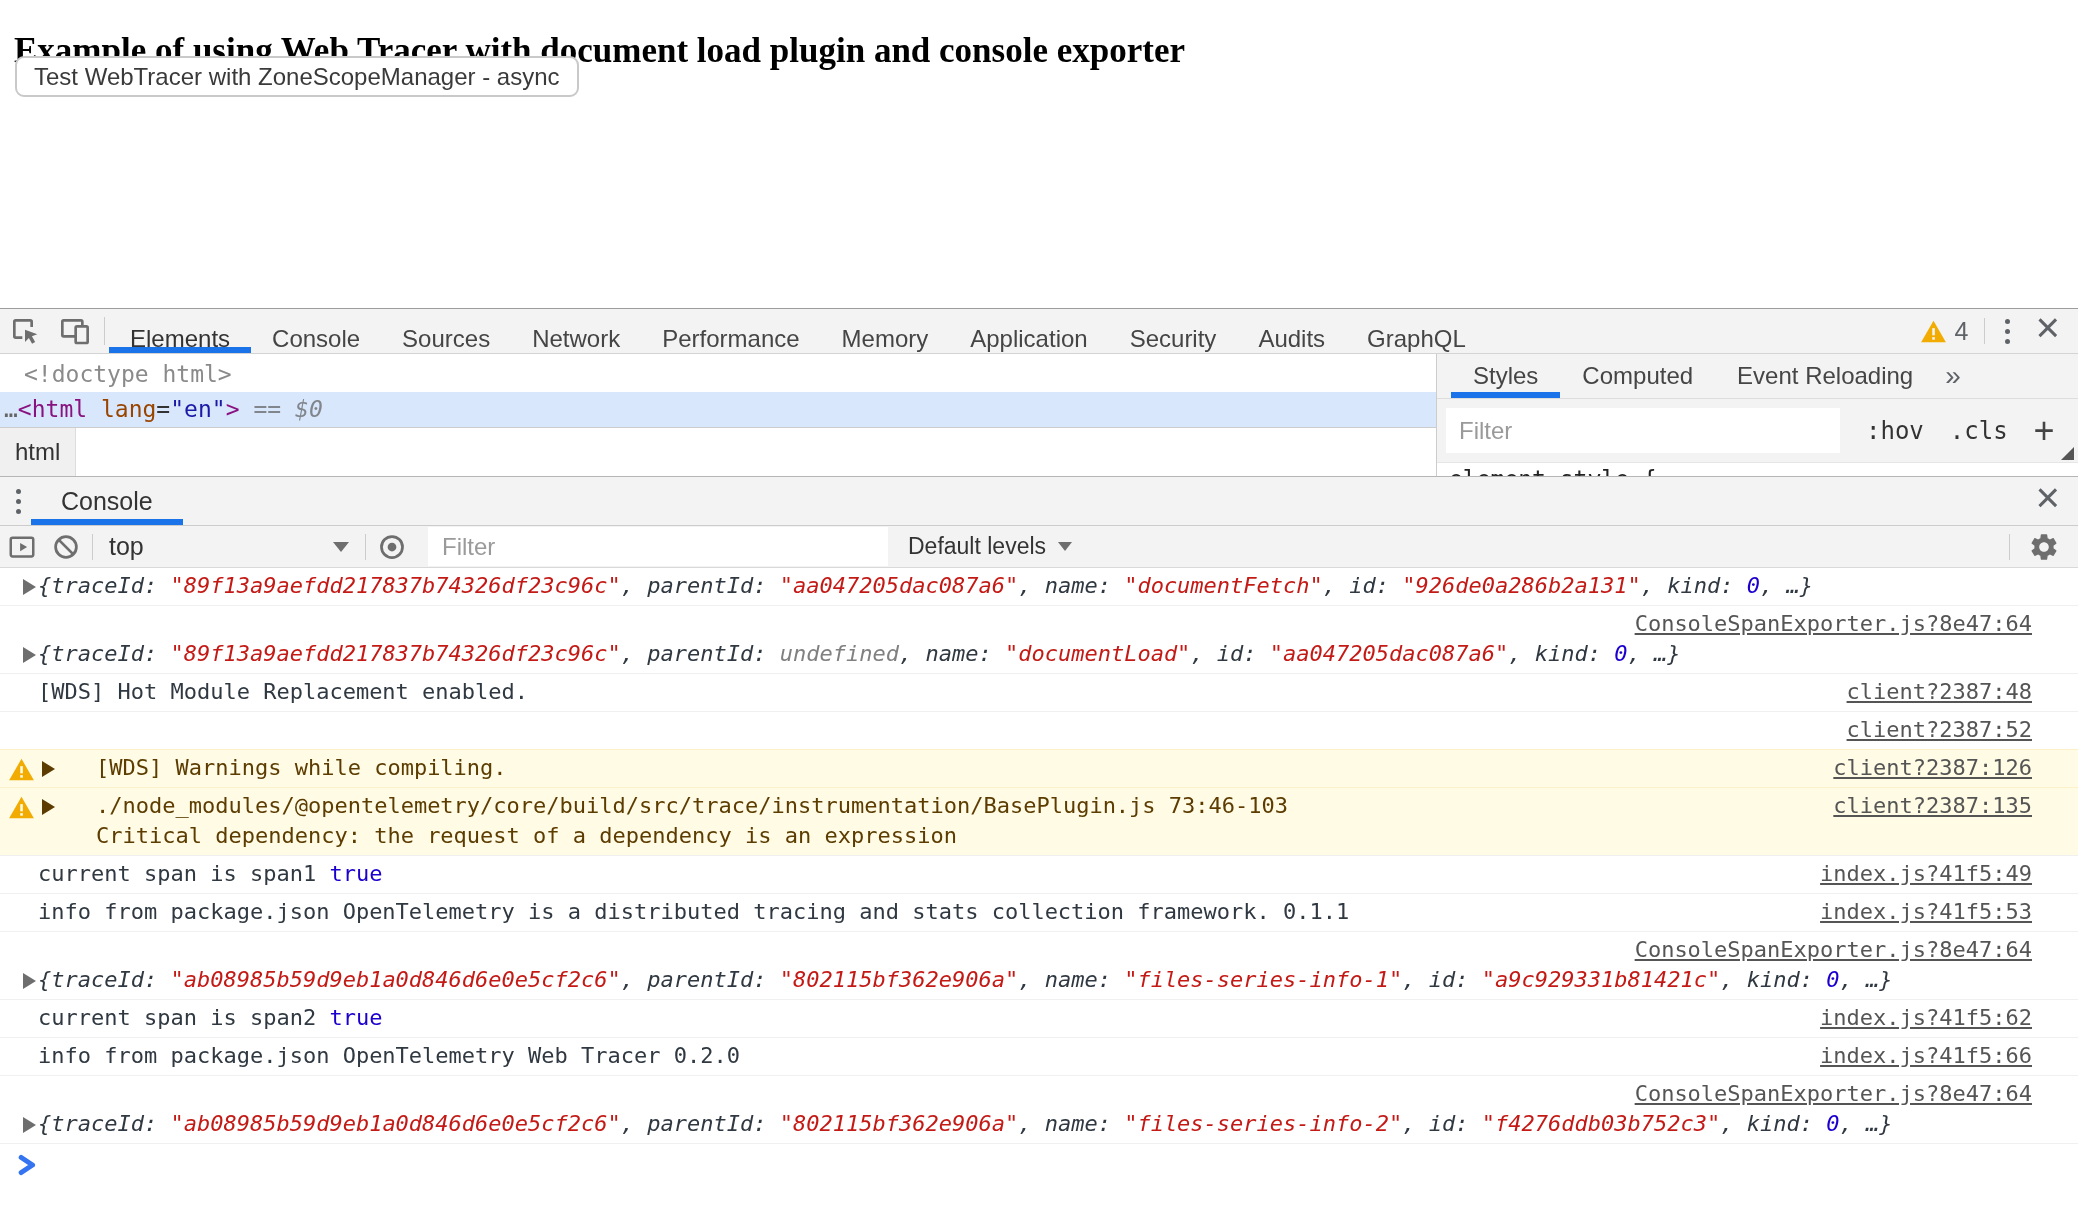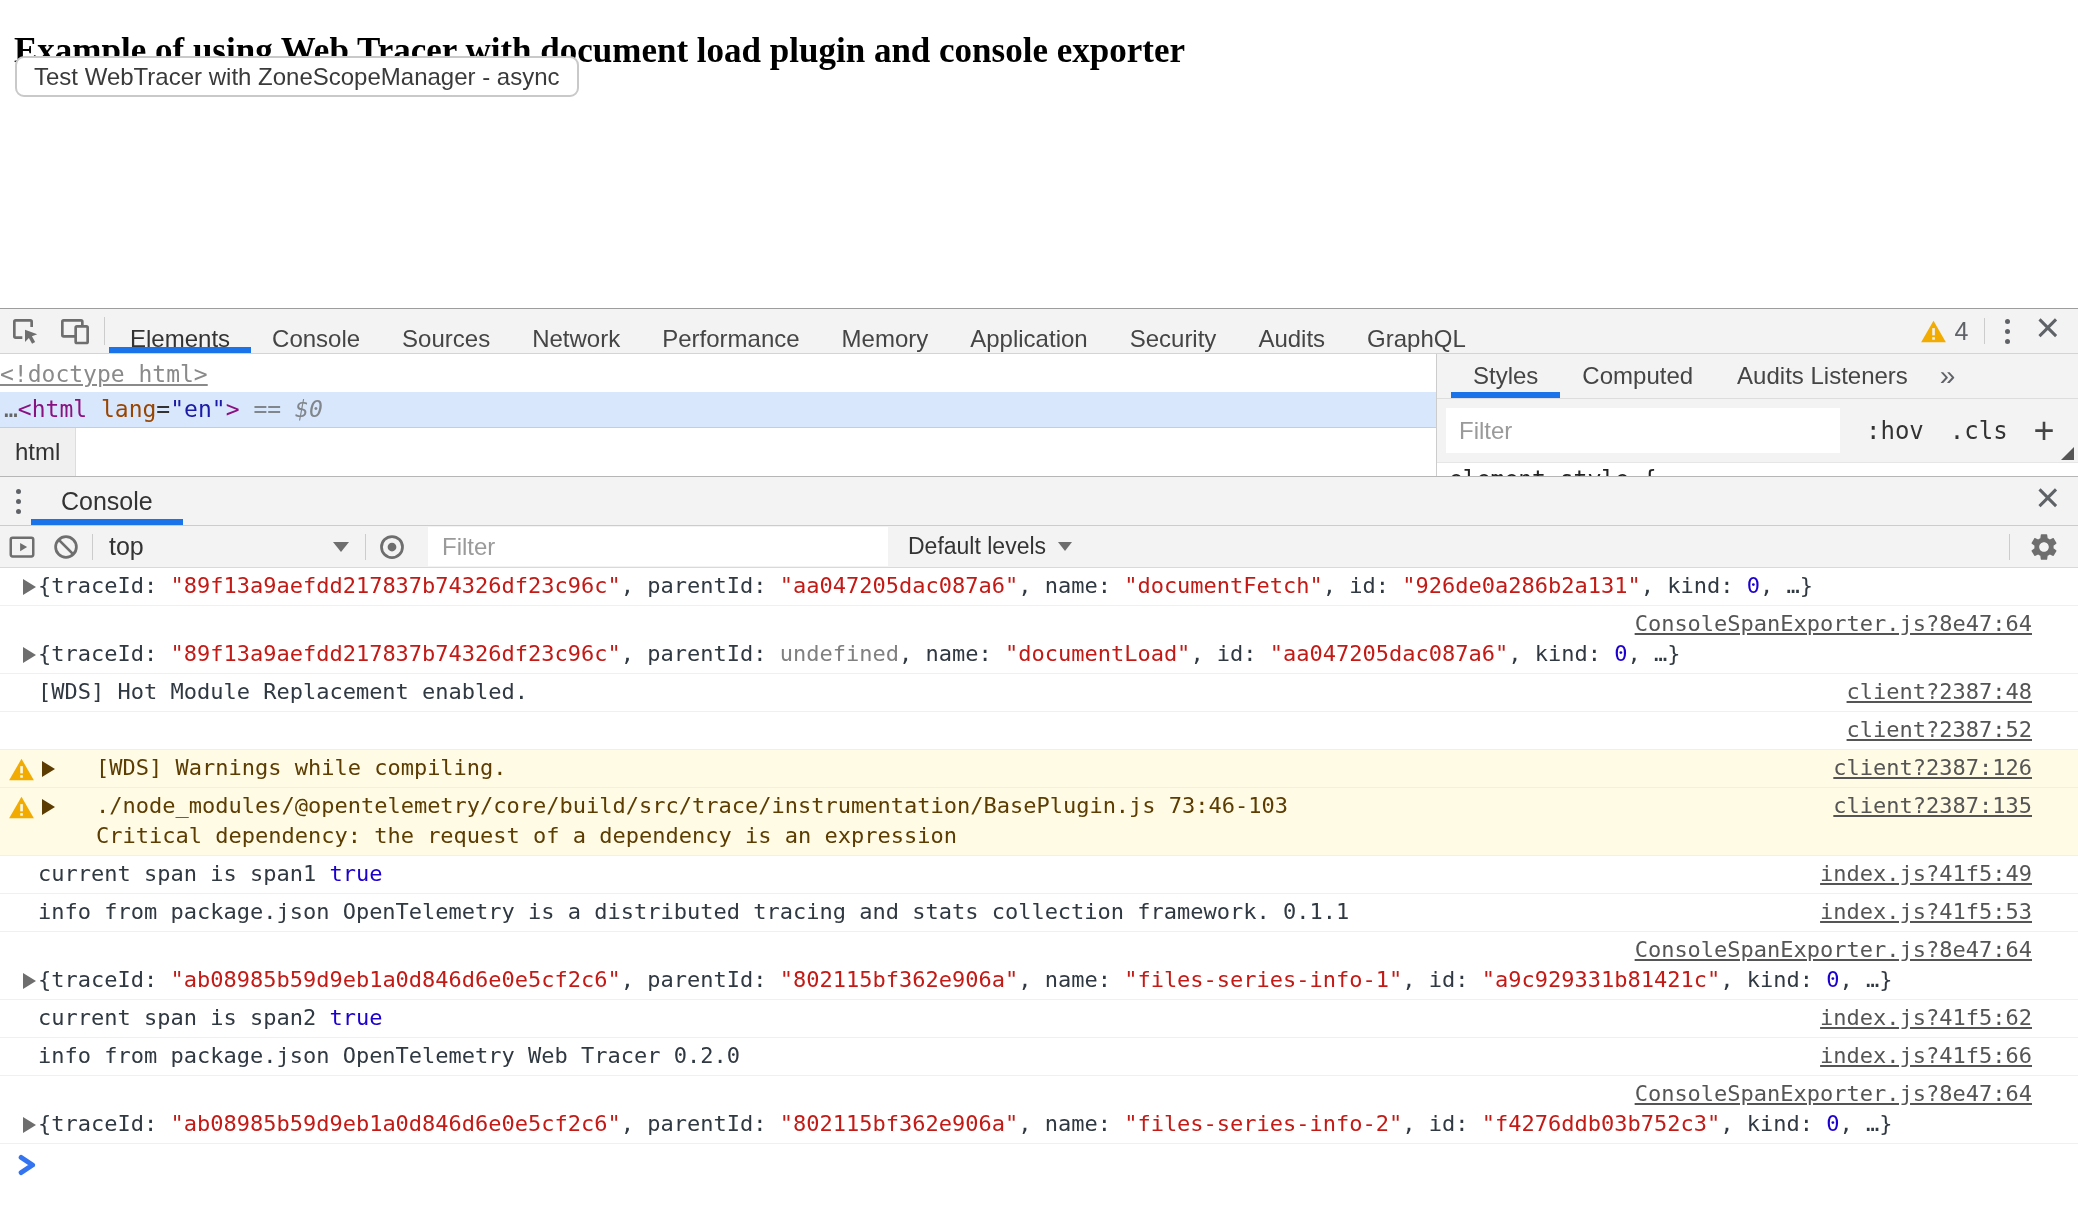--- a/index.html
+++ b/index.html
@@ -32,21 +32,21 @@
   .vdots{display:flex;flex-direction:column;gap:5px;align-items:center;width:40px;}
   .vdots span{width:5px;height:5px;border-radius:50%;background:#5f6368;}
   .x-glyph{font-size:42px;font-weight:300;color:#5f6368;line-height:1;padding:0 18px 6px 8px;}
 
   
   .split{height:122px;min-height:122px;display:flex;}
   .elements-panel{width:1437px;min-width:1437px;background:#fff;border-right:1px solid #ccc;
                   display:flex;flex-direction:column;box-sizing:border-box;}
   .code-area{font-family:"DejaVu Sans Mono",monospace;font-size:23px;padding-top:3px;}
   .code-row{height:35px;line-height:35px;white-space:pre;}
-  .doctype{color:#8a8a8a;text-decoration:underline;}
+  .doctype{color:#8a8a8a;padding-left:24px;}
   .selected-node{background:#d9e7fd;padding-left:4px;}
   .ellipsis{color:#666;}
   .tag{color:#881280;}
   .attr-name{color:#994500;}
   .attr-val{color:#1a1aa6;}
   .eq{color:#333;}
   .dollar-hint{color:#80868b;font-style:italic;margin-left:14px;}
   .crumbs{flex:1;border-top:1px solid #ccc;background:#fff;display:flex;align-items:stretch;}
   .crumb{background:#f0f0f0;border-right:1px solid #ddd;padding:0 15px;display:flex;align-items:center;
          font-size:24px;color:#333;}
@@ -91,21 +91,21 @@
   .toolbar-spacer{flex:1;}
   .gear-wrap{padding:0 18px 0 14px;display:flex;align-items:center;}
 
   
   .messages{flex:1;background:#fff;overflow:hidden;font-family:"DejaVu Sans Mono",monospace;font-size:22px;}
   .msg{border-top:1px solid #f0f0f0;padding:3px 46px 4px 0;}
   .msg:first-child{border-top:none;}
   .msg.warn{background:#fffbe5;border-top:1px solid #fbf0c8;}
   .line{display:flex;align-items:flex-start;line-height:30px;padding-left:38px;position:relative;white-space:pre;}
   .line .text{color:#303942;}
-  .line.obj .text{}
+  .line.obj .text{font-style:italic;}
   .msg.warn .line{padding-left:96px;justify-content:space-between;}
   .msg.warn .text{color:#5c3c00;}
   .caret{position:absolute;left:23px;top:8px;width:0;height:0;
          border-left:13px solid #6e6e6e;border-top:8px solid transparent;border-bottom:8px solid transparent;}
   .msg.warn .caret{left:42px;border-left-color:#5c3c00;}
   .warn-icon{position:absolute;left:8px;top:4px;display:flex;}
   .src-link{margin-left:auto;color:#555;text-decoration:underline;padding-left:40px;}
   .line.link-only{justify-content:center;}
   .line.link-only .src-link{padding-left:0;}
   .seg-s{color:#c41a16;}
@@ -181,21 +181,21 @@
         <div class="crumbs">
           <div class="crumb">html</div>
         </div>
       </div>
 
       <div class="styles-panel">
         <div class="styles-tabs">
           <div style="display:flex;align-items:stretch;">
               <div class="stab active">Styles</div>
               <div class="stab">Computed</div>
-              <div class="stab">Audits Listeners</div>
+              <div class="stab">Event Reloading</div>
             </div>
           <div class="styles-overflow">»</div>
         </div>
         <div class="styles-filter-row">
           <input class="styles-filter-input" placeholder="Filter" style="">
           <span class="pseudo-btn">:hov</span>
           <span class="pseudo-btn">.cls</span>
           <span class="add-btn">+</span>
           <span class="corner-resizer"></span>
         </div>

